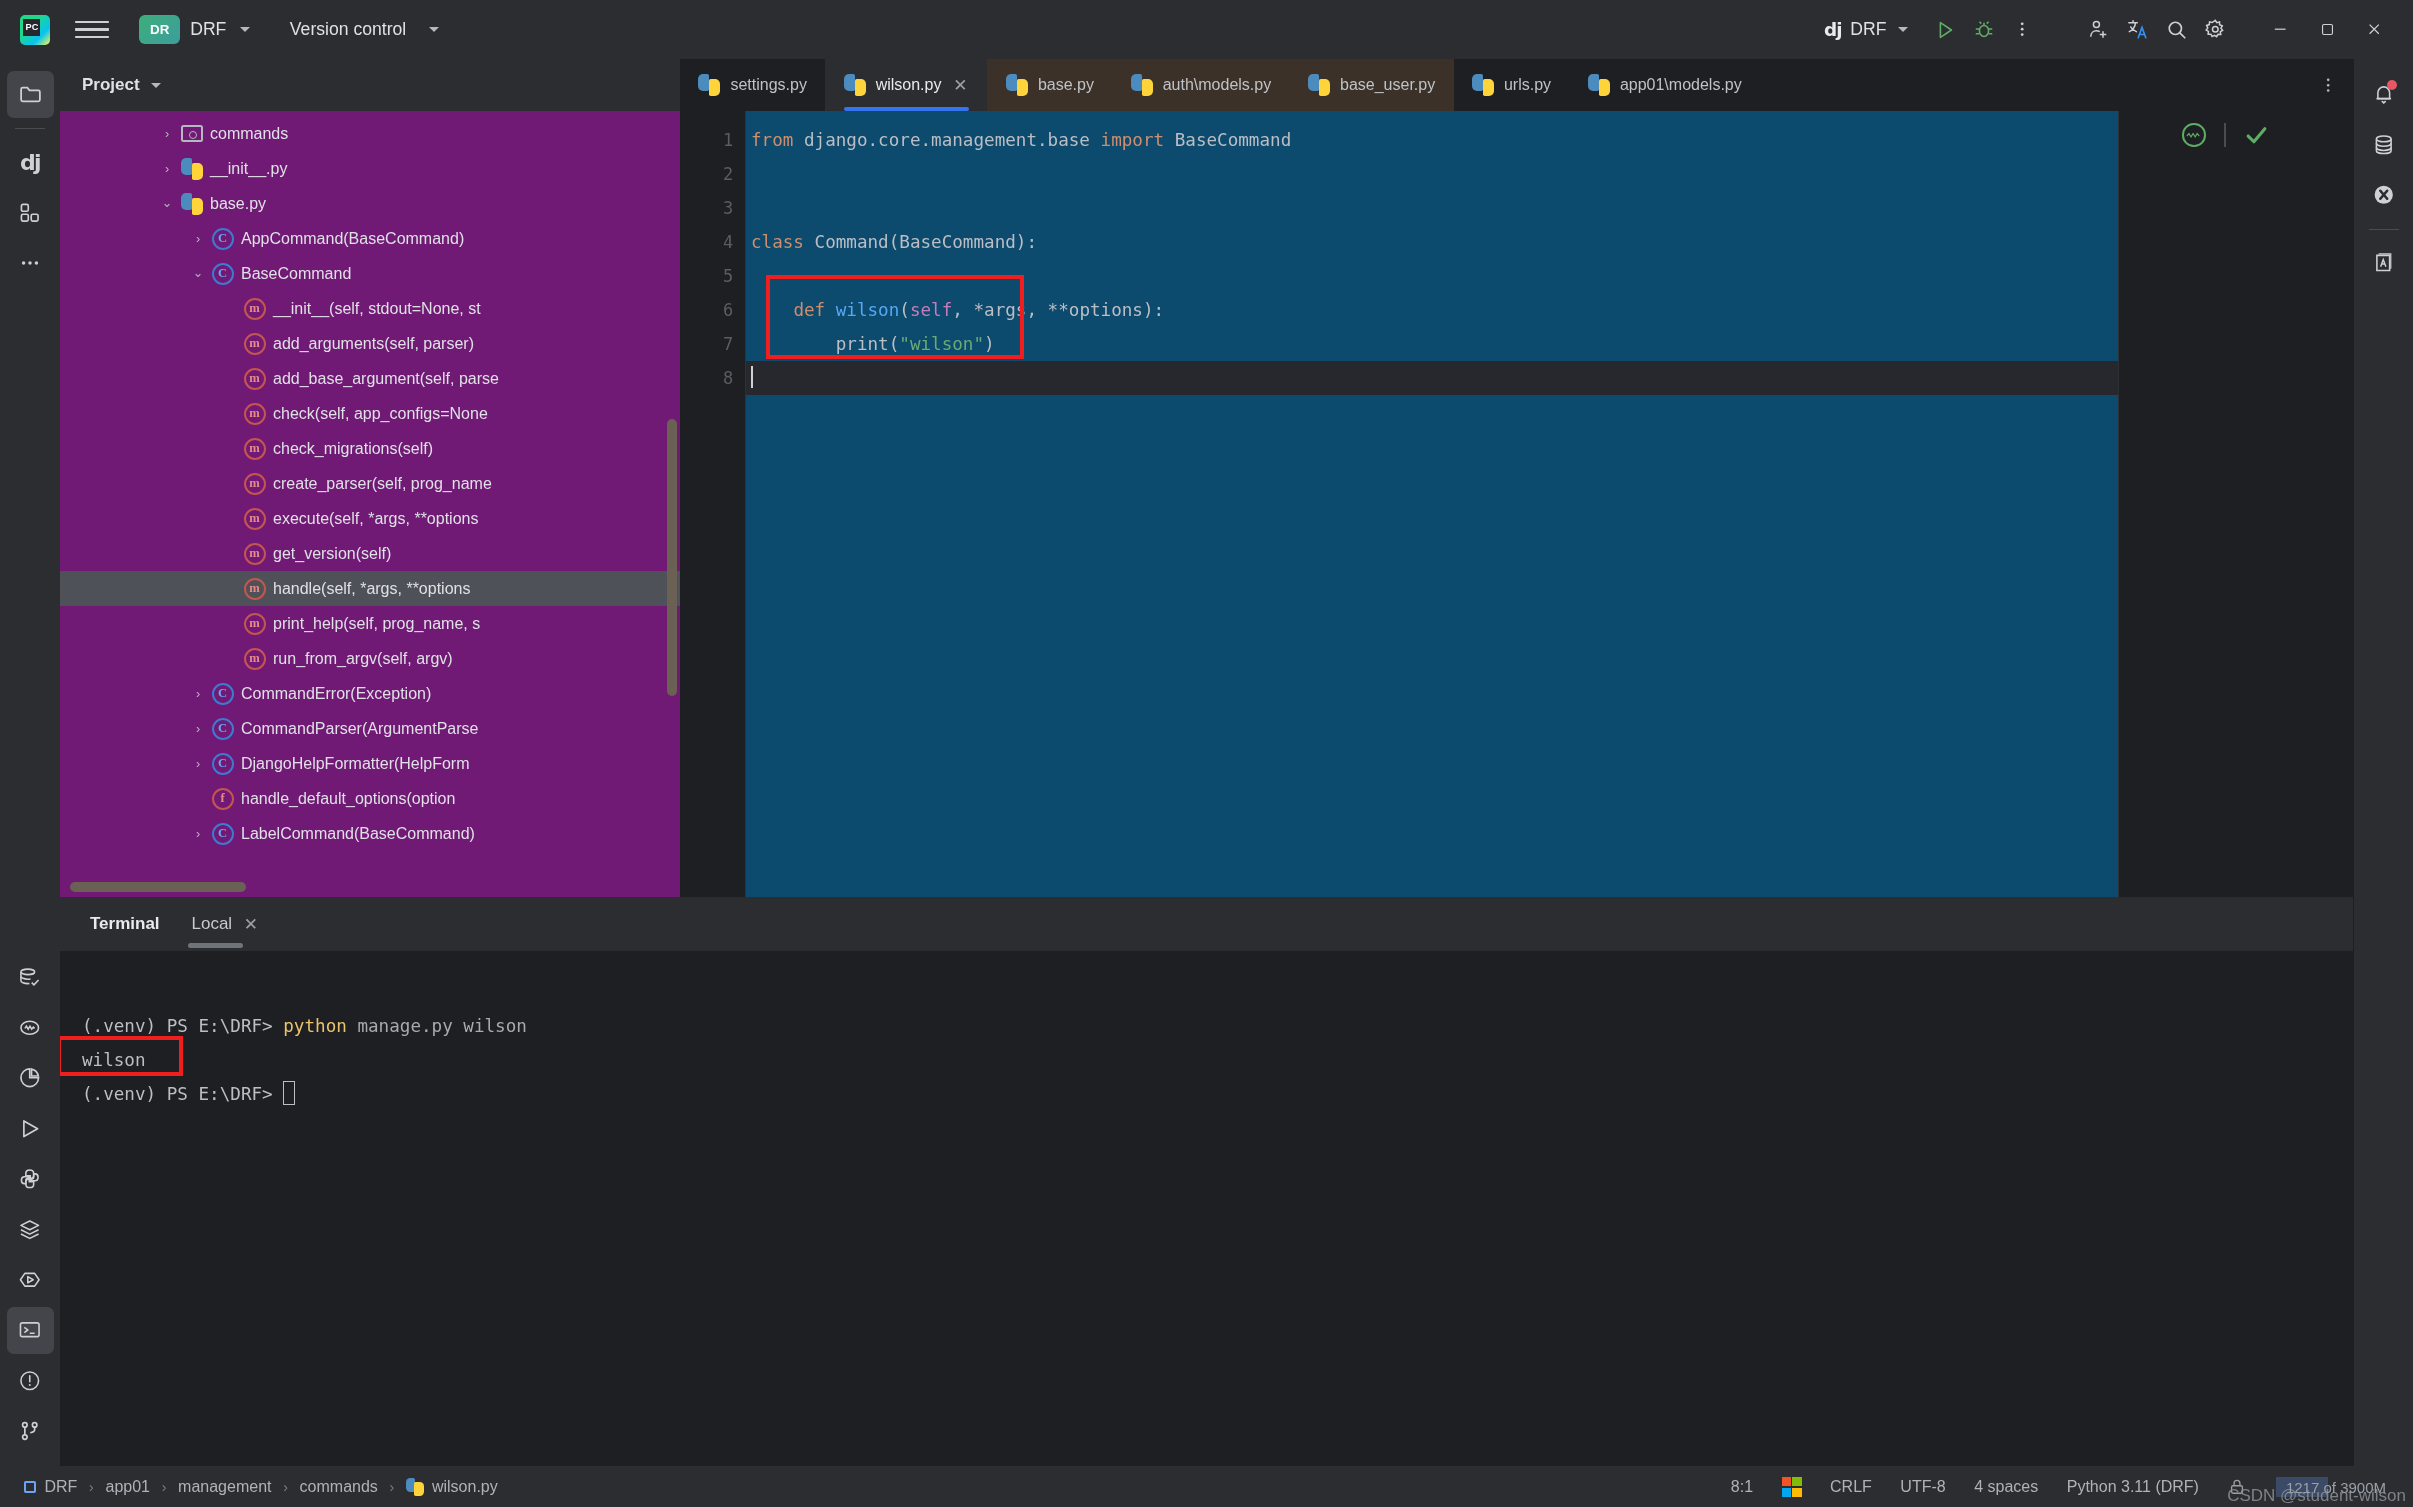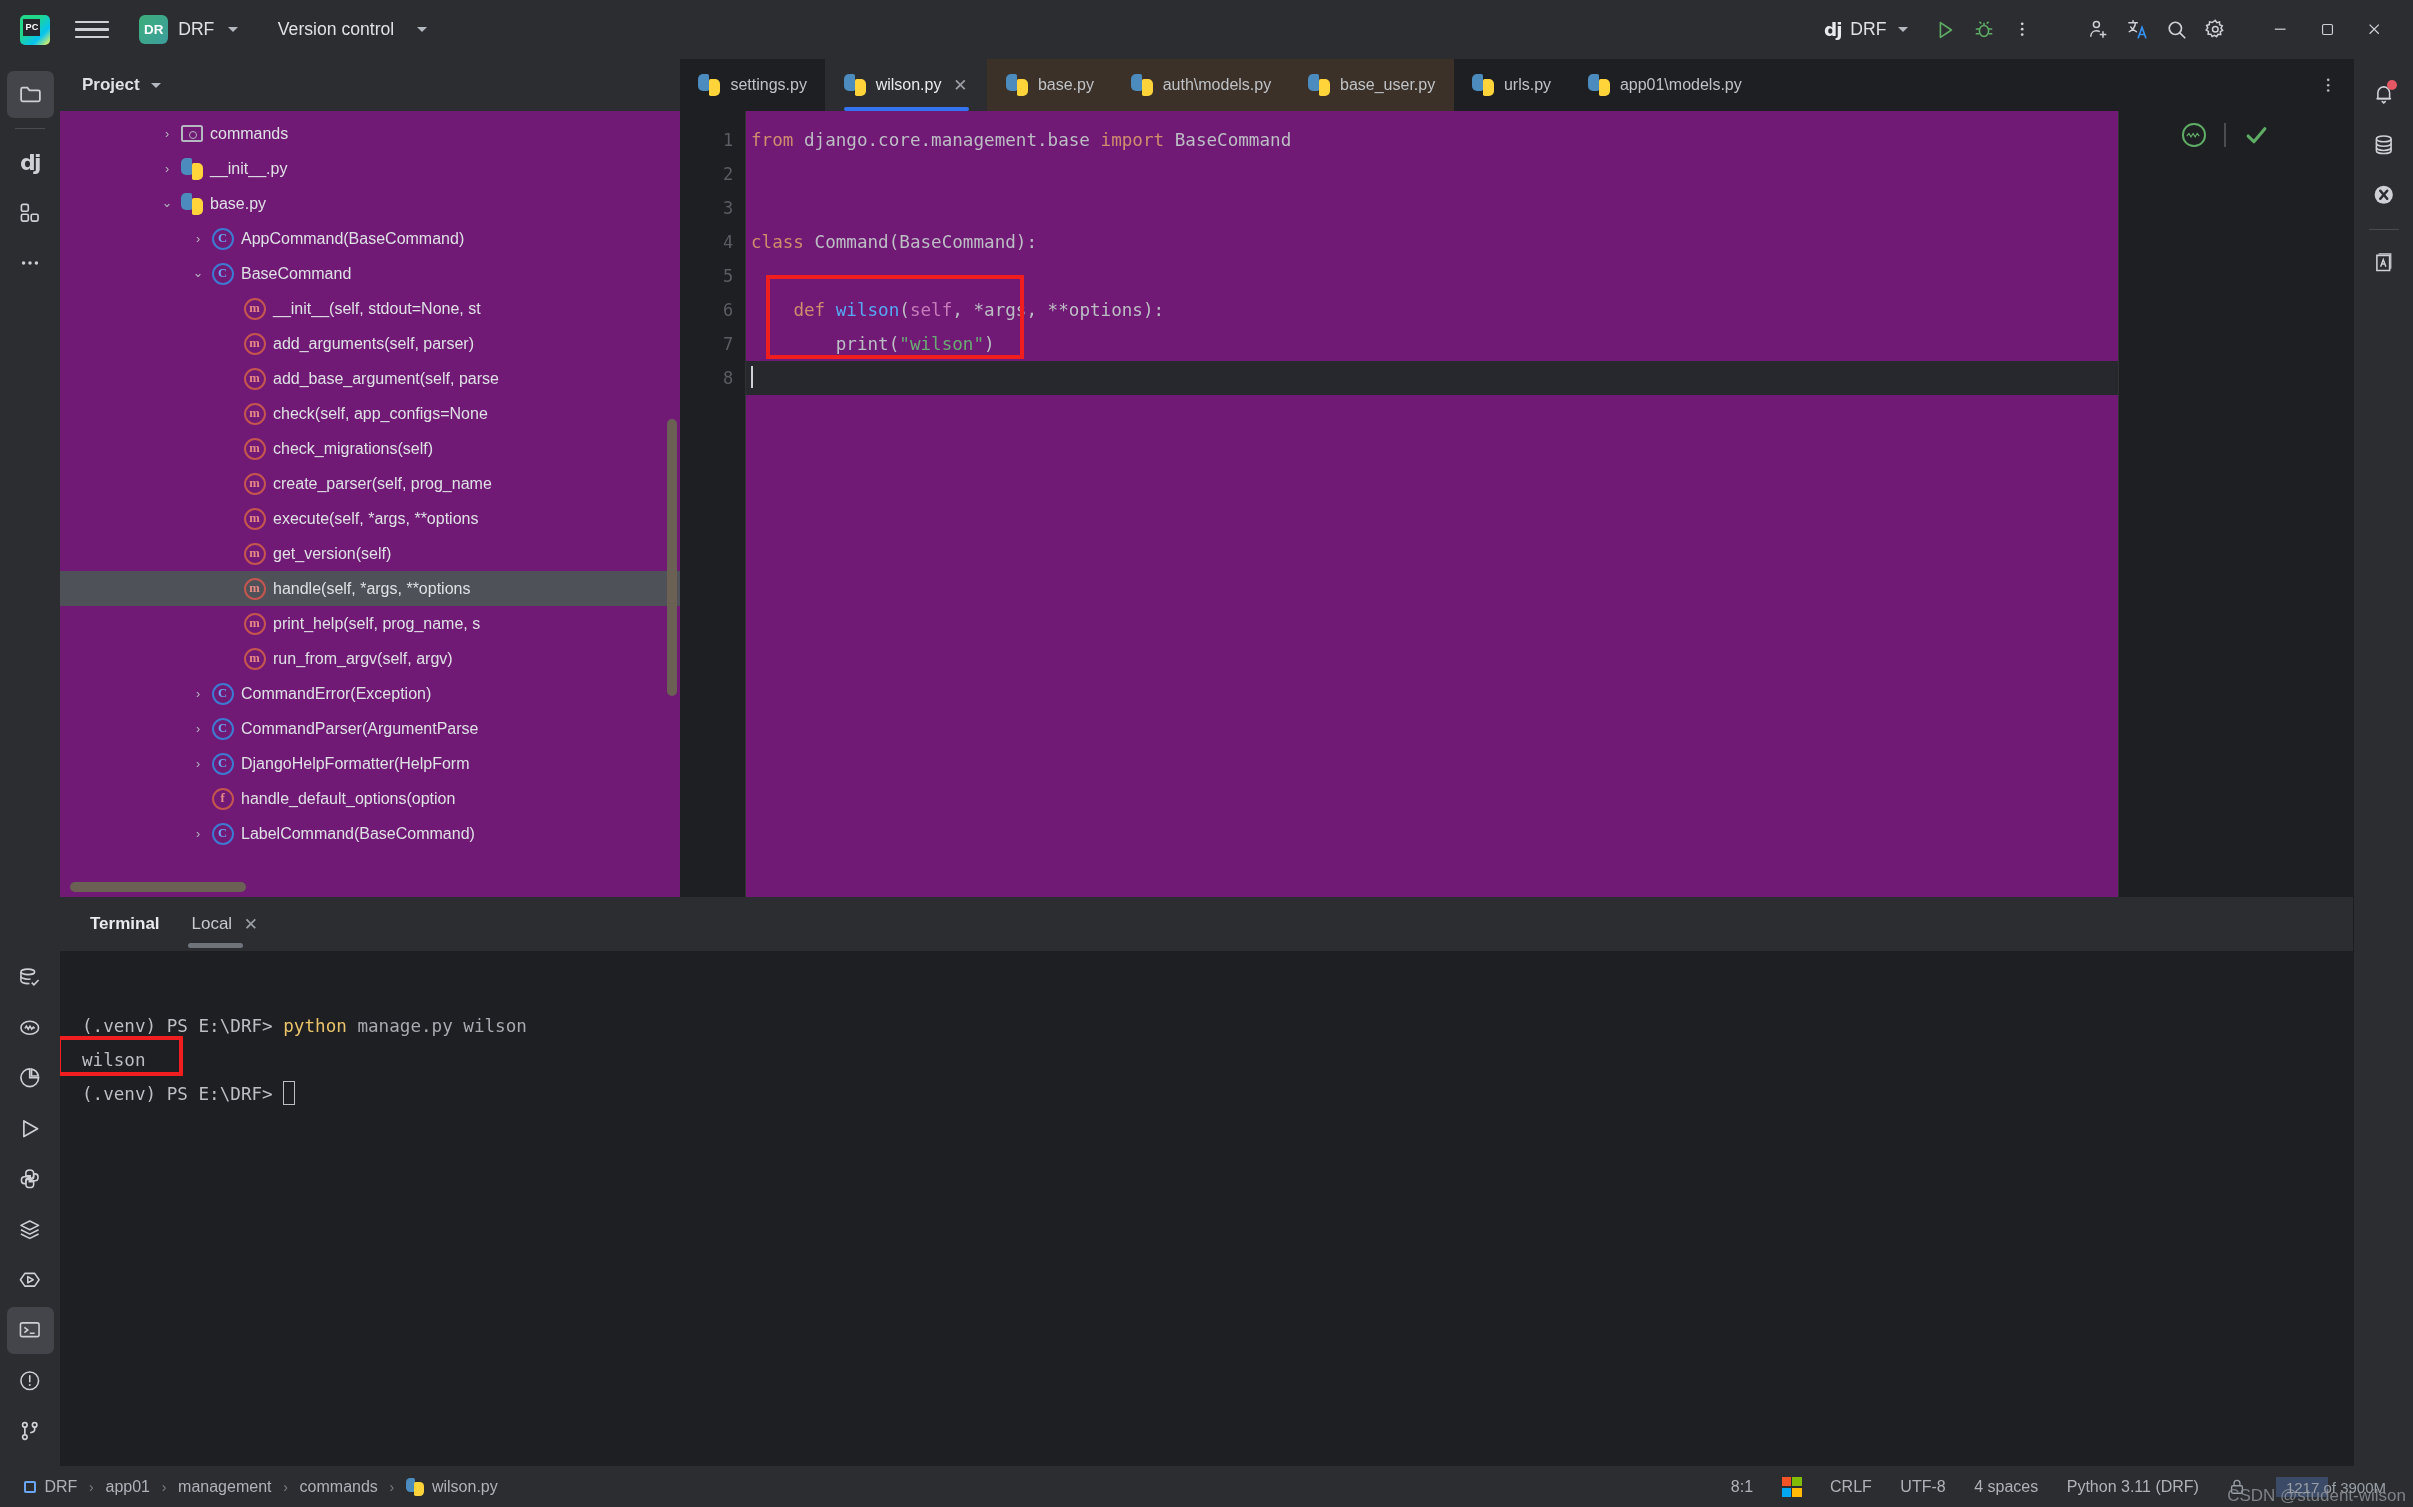--- a/index.html
+++ b/index.html
@@ -38,21 +38,21 @@
     font-size: 9.2px; font-weight: bold; line-height: 17px; text-align: center;
   }
   .burger { width: 34px; height: 28.5px; margin-right: 23.5px; display: flex;
             flex-direction: column; justify-content: center; gap: 5px; cursor: pointer; }
   .burger i { display: block; height: 2.5px; background: #CED0D6; border-radius: 0.8px; }
   .proj-badge {
     display: flex; align-items: center; gap: 10px; padding: 3.4px 6.7px;
     border-radius: 5px; cursor: pointer; margin-right: 25px;
   }
   .badge-sq {
-    width: 29px; height: 28.5px; border-radius: 5.9px;
+    width: 41px; height: 28.5px; border-radius: 5.9px;
     background: linear-gradient(135deg,#3DAE7B,#3C9E9C);
     color: #fff; font-size: 13.4px; font-weight: bold;
     display: flex; align-items: center; justify-content: center;
   }
   .tb-text { font-size: 17.6px; color: #DFE1E5; }
   .chev { width: 0; height: 0; border-left: 5px solid transparent;
           border-right: 5px solid transparent; border-top: 5.9px solid #B4B8BF; margin-left: 3.4px; }
   .vcs { display:flex; align-items:center; gap:19px; padding: 4.2px 8.4px; border-radius:5px; cursor:pointer;}
 
   .tb-right { margin-left: auto; display: flex; align-items: center; gap: 0; }
@@ -172,21 +172,21 @@
   }
   .gline {
     height: 34px; line-height: 34px; font-size: 17px; color: #5A5D63;
     font-family: "DejaVu Sans Mono", monospace; padding-right: 11.7px; position: relative;
   }
   .override-mark {
     position: absolute; right: -28.5px; top: 6.7px; width: 20px; height: 20px;
   }
   .code-col {
     flex: 1 1 auto; position: relative; padding-top: 11.7px; min-width: 0;
-    border-left: 0.8px solid #2F3135; background: #701a75;
+    border-left: 0.8px solid #2F3135; background: #0c4a6e;
   }
   .cline {
     height: 34px; line-height: 34px; font-size: 17.6px;
     font-family: "DejaVu Sans Mono", monospace; white-space: pre; padding-left: 5px;
     color: #BCBEC4;
   }
   .cline.caretline { background: #26282E; }
   .kw { color: #CF8E6D; }
   .fn { color: #56A8F5; }
   .self { color: #C77DBB; margin-top: 28px; }

